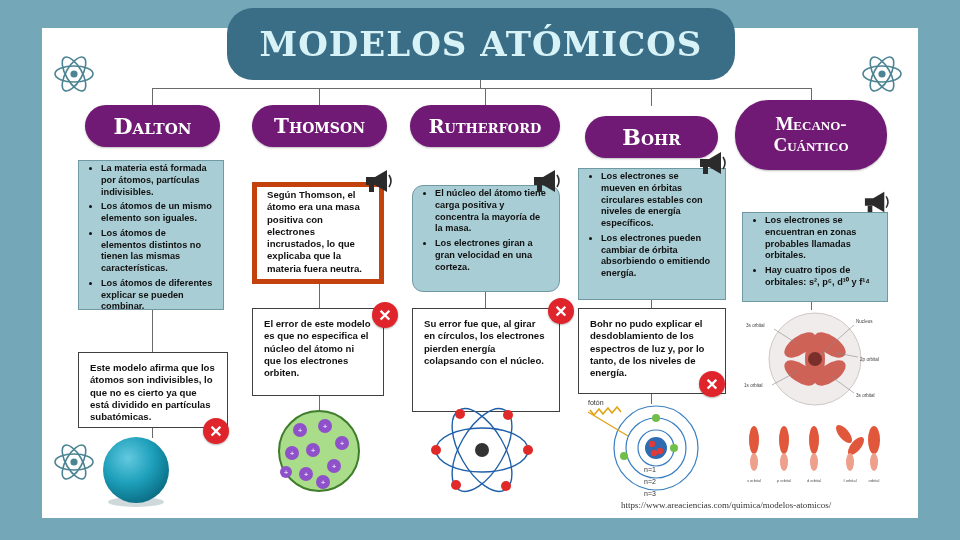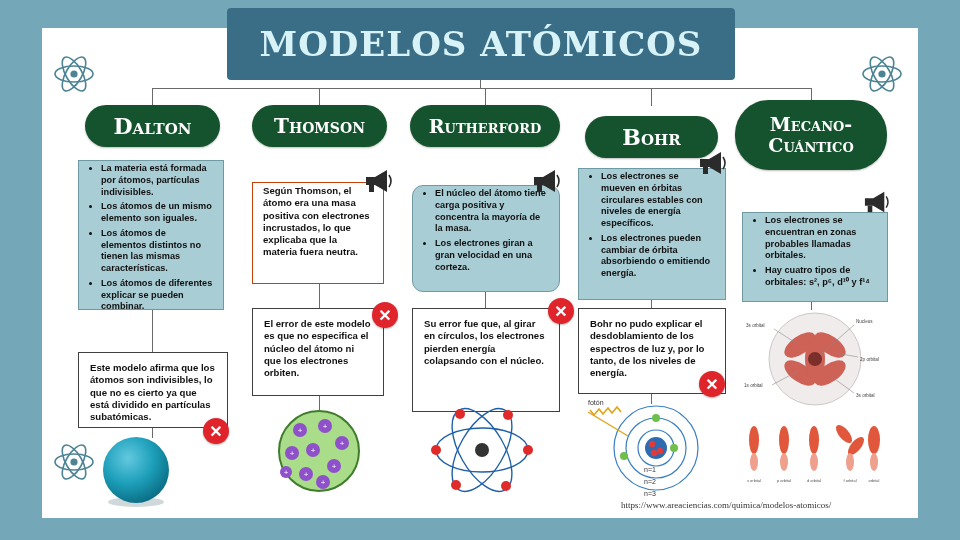--- a/index.html
+++ b/index.html
@@ -15,21 +15,21 @@
     left: 42px; top: 28px;
     width: 876px; height: 490px;
     background: #ffffff;
   }
   
   .title-bar {
     position: absolute;
     left: 227px; top: 8px;
     width: 508px; height: 72px;
     background: #3a6e86;
-    border-radius: 4px;
+    border-radius: 26px;
     display: flex; align-items: center; justify-content: center;
     z-index: 6;
   }
   .title-bar .title-text {
     font-family: "DejaVu Serif", serif;
     font-weight: bold;
     font-size: 34px;
     letter-spacing: 1px;
     color: #d8f3f8;
     text-transform: uppercase;
@@ -37,37 +37,37 @@
   }
   
   .deco-atom { position: absolute; z-index: 2; opacity: .85; }
   
   .line { position: absolute; background: #6a6a6a; z-index: 1; }
   .hline { height: 1px; }
   .vline { width: 1px; }
   
   .pill {
     position: absolute;
-    background: #14532d;
+    background: #701a75;
     border-radius: 22px;
     display: flex; align-items: center; justify-content: center;
     text-align: center;
     color: #ffffff;
     font-family: "DejaVu Serif", serif;
     font-weight: bold;
     font-variant: small-caps;
     z-index: 4;
     box-shadow: 0 1px 2px rgba(0,0,0,.25);
   }
   .pill.dalton   { left: 85px;  top: 105px; width: 135px; height: 42px; font-size: 22px; }
   .pill.thomson  { left: 252px; top: 105px; width: 135px; height: 42px; font-size: 20px; text-align: center; }
   .pill.rutherford{left: 410px; top: 105px; width: 150px; height: 42px; font-size: 19px; }
   .pill.bohr     { left: 585px; top: 116px; width: 133px; height: 42px; font-size: 22px; }
   .pill.mecano   { left: 735px; top: 100px; width: 152px; height: 70px; font-size: 19px;
-                   border-radius: 34px; line-height: 1.1; flex-direction: column; }
+                   border-radius: 34px; line-height: 1.1; flex-direction: column; font-family: Liberation Serif, serif; }
   
   .box {
     position: absolute;
     background: #a9cdd4;
     border: 1px solid #6f9aa3;
     z-index: 3;
     padding: 2px 10px 8px 10px;
     font-size: 9.2px;
     font-weight: bold;
     color: #111;
@@ -75,21 +75,21 @@
   }
   .box ul { margin: 0 0 0 12px; }
   .box li { margin-bottom: 3px; }
   .box.white {
     background: #ffffff;
     border: 1px solid #404040;
     padding: 9px 11px;
     font-size: 9.6px;
   }
   .b-dalton { left: 78px;  top: 160px; width: 146px; height: 150px; }
-  .b-thomson{ left: 252px; top: 182px; width: 132px; height: 102px; background:#fff; border:1px solid #c2410c; font-size: 9.6px;}
+  .b-thomson{ left: 252px; top: 182px; width: 132px; height: 102px; background:#fff; border:5px solid #c2410c; font-size: 9.6px;}
   .b-ruther { left: 412px; top: 185px; width: 148px; height: 107px; border-radius: 11px; }
   .b-bohr   { left: 578px; top: 168px; width: 148px; height: 132px; }
   .b-mecano { left: 742px; top: 212px; width: 146px; height: 90px; }
 
   .w-dalton { left: 78px;  top: 352px; width: 150px; height: 76px; }
   .w-thomson{ left: 252px; top: 308px; width: 132px; height: 88px; }
   .w-ruther { left: 412px; top: 308px; width: 148px; height: 104px; }
   .w-bohr   { left: 578px; top: 308px; width: 148px; height: 86px; }
 
   

